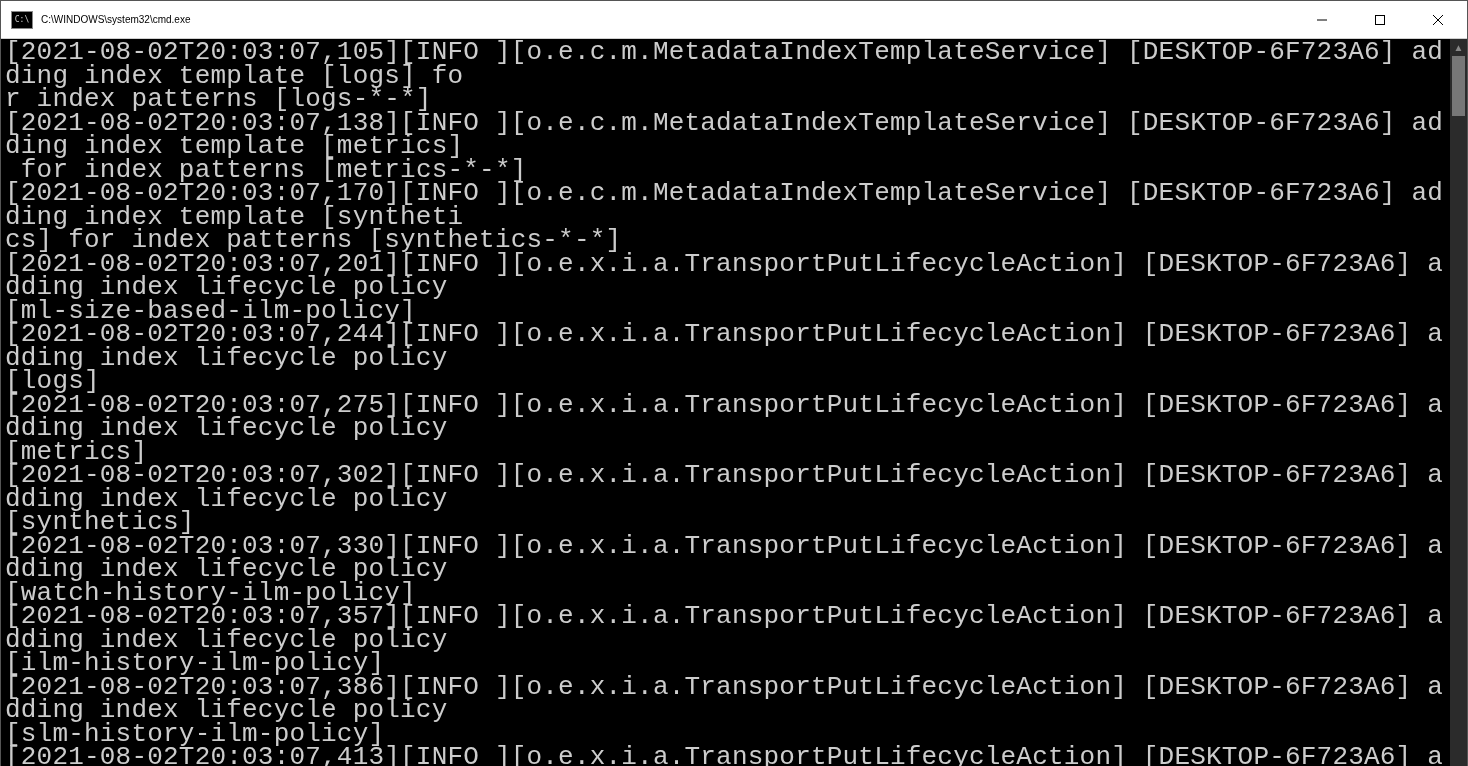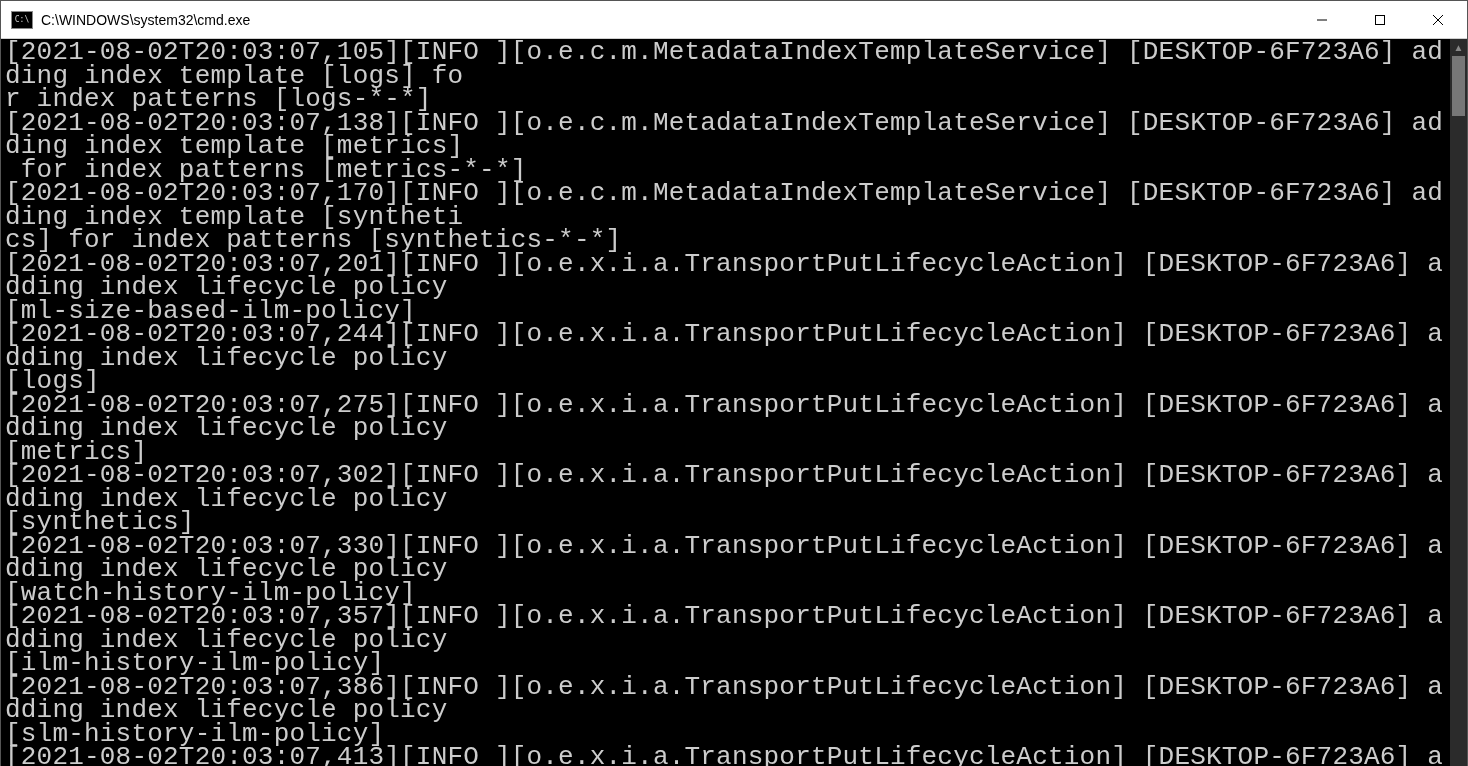--- a/index.html
+++ b/index.html
@@ -3,21 +3,21 @@
 <meta charset="utf-8">
 <style>
   * { margin: 0; padding: 0; box-sizing: border-box; }
   html, body { width: 1468px; height: 766px; font-family: "Segoe UI", Tahoma, sans-serif; background: #fff; overflow: hidden; }
   .window { width: 1468px; height: 766px; border: 1px solid #555; display: flex; flex-direction: column; background: #fff; }
 
   
   .titlebar { height: 38px; display: flex; align-items: center; background: #ffffff; border-bottom: 1px solid #d0d0d0; }
   .titlebar .icon-box { width: 22px; height: 18px; margin: 0 8px 0 10px; background: #000; border: 1px solid #888; position: relative; display:flex; align-items:center; justify-content:center; }
   .titlebar .icon-box::before { content: "C:\\"; color: #ccc; font-size: 8px; font-family: Consolas, monospace; line-height: 1; }
-  .titlebar .title-text { font-size: 14px; color: #000; flex: 0 0 auto; }
+  .titlebar .title-text { font-size: 10px; color: #000; flex: 0 0 auto; }
   .titlebar .spacer { flex: 1 1 auto; }
   .titlebar .win-btn { width: 58px; height: 38px; display: flex; align-items: center; justify-content: center; color: #000; font-size: 14px; }
   .titlebar .win-btn svg { width: 12px; height: 12px; stroke: currentColor; stroke-width: 1; fill: none; }
 
   
   .client { flex: 1 1 auto; position: relative; background: #000; display: flex; }
   .console {
     flex: 1 1 auto;
     padding: 2px 0 2px 4px;
     font-family: "NSimSun","SimSun","MS Gothic","Consolas","Courier New",monospace;

